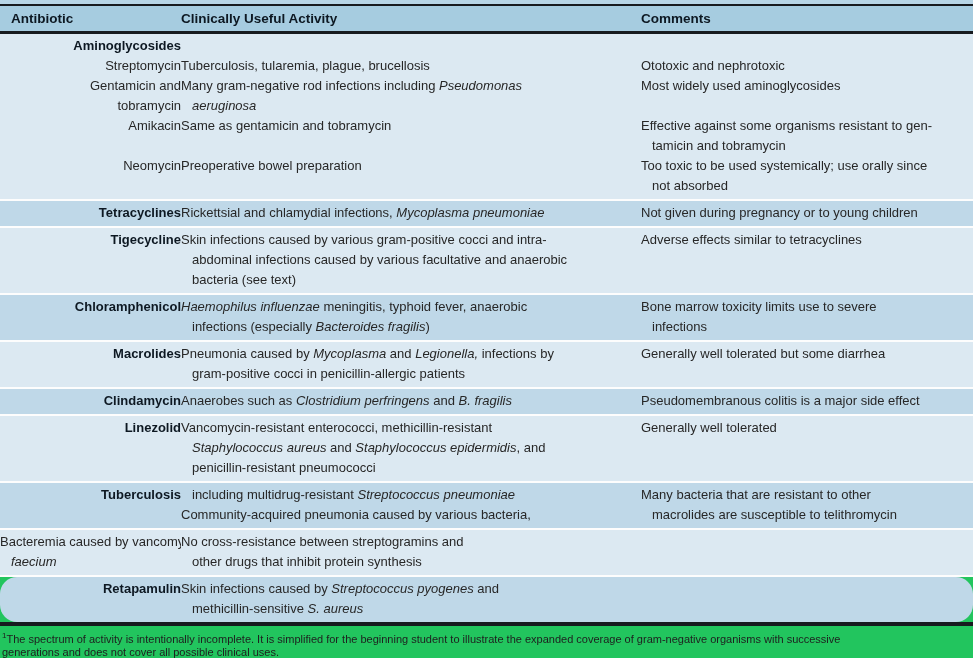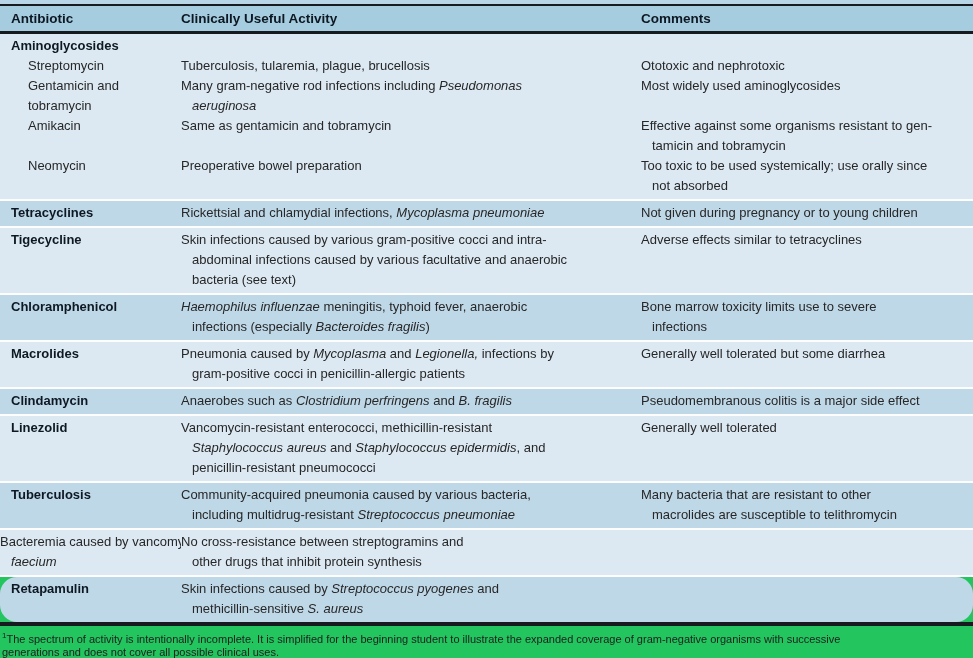--- a/index.html
+++ b/index.html
@@ -21,21 +21,21 @@
     background:#a6cce0;height:25px;align-items:center;
     font-weight:bold;font-size:13.5px;color:#0d1822;
   }
   .hdr .h1{padding-left:11px;}
   .group{padding:2px 0 3px;border-bottom:2px solid #fdfdfd;}
   .group.light{background:#dce9f2;}
   .group.dark{background:#bfd8e8;}
   .group:last-of-type{border-bottom:none;border-radius:17px;}
   .row{display:grid;grid-template-columns:181px 460px 1fr;}
   .line{line-height:20px;font-size:13px;white-space:nowrap;}
-  .c1{padding-left:11px;overflow:hidden;}
+  .c1{padding-left:11px;overflow:hidden;text-align:right;}
   .c1.bold .line{font-weight:bold;color:#0d1822;}
   .c1.indent{padding-left:28px;}
   .c2{padding-right:8px;overflow:hidden;}
   .c3{padding-right:0;overflow:hidden;}
   .c2 .line.cont,.c3 .line.cont{padding-left:11px;}
   .it{font-style:italic;}
   .footnote{
     padding:7px 4px 0 2px;font-size:11px;line-height:13px;color:#1e1e1e;
   }
   .footnote .line{line-height:13px;font-size:11px;white-space:nowrap;}
@@ -198,22 +198,22 @@
             <div class="line"><span>Generally well tolerated</span></div>
           </div>
         </div>
       </div>
       <div class="group dark">
         <div class="row">
           <div class="c1 bold">
             <div class="line"><span>Tuberculosis</span></div>
           </div>
           <div class="c2">
+            <div class="line cont"><span>including multidrug-resistant </span><span class="it">Streptococcus pneumoniae</span></div>
             <div class="line"><span>Community-acquired pneumonia caused by various bacteria,</span></div>
-            <div class="line cont"><span>including multidrug-resistant </span><span class="it">Streptococcus pneumoniae</span></div>
           </div>
           <div class="c3">
             <div class="line"><span>Many bacteria that are resistant to other</span></div>
             <div class="line cont"><span>macrolides are susceptible to telithromycin</span></div>
           </div>
         </div>
       </div>
       <div class="group light">
         <div class="row">
           <div class="c2">

